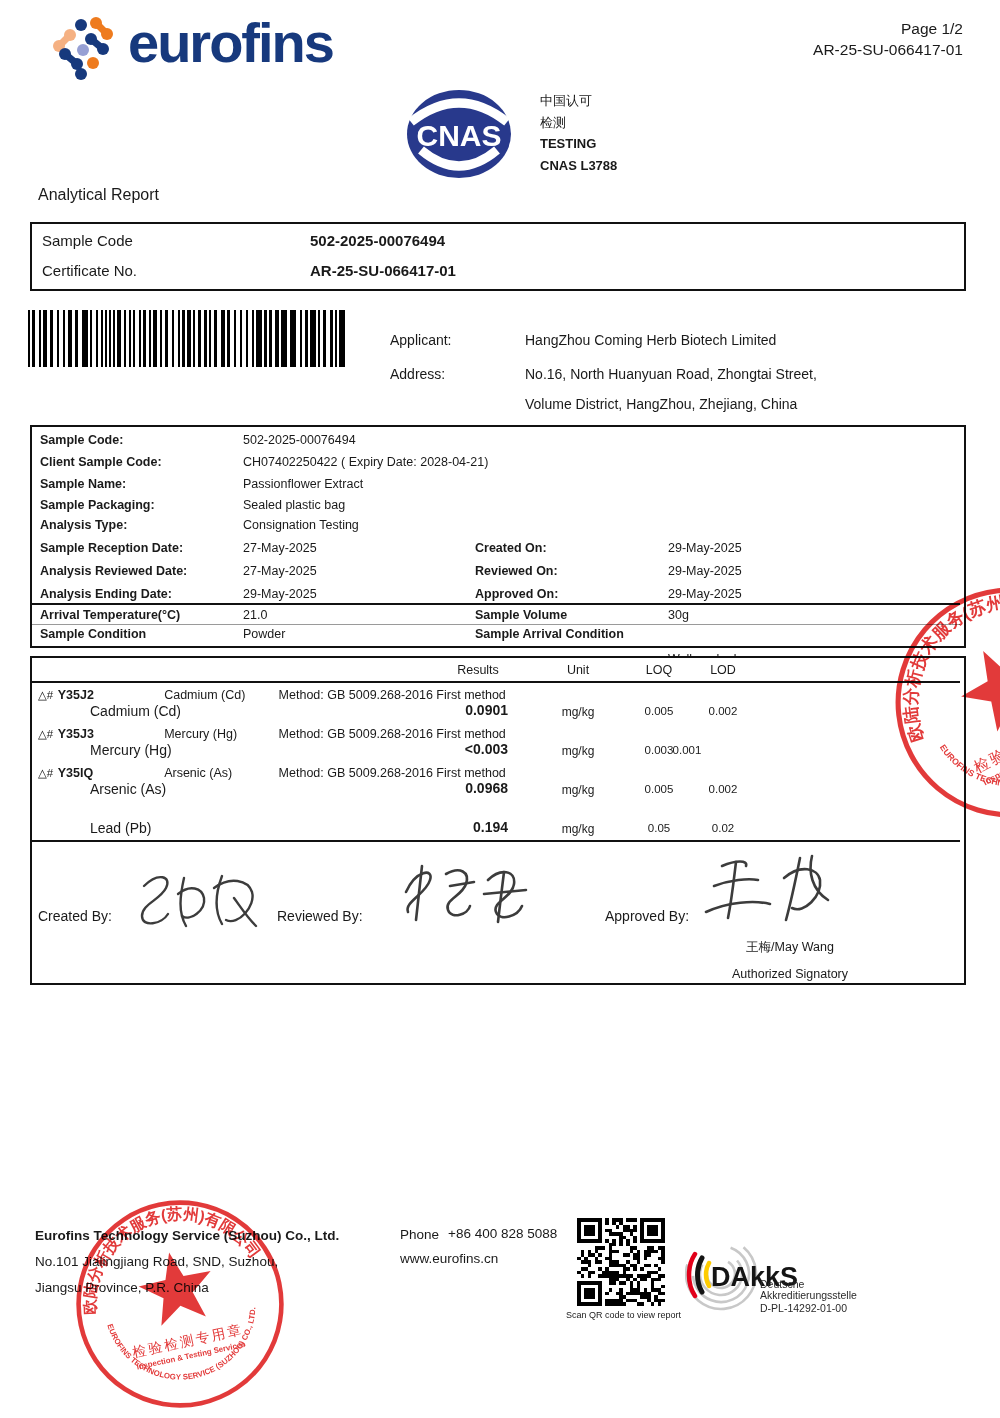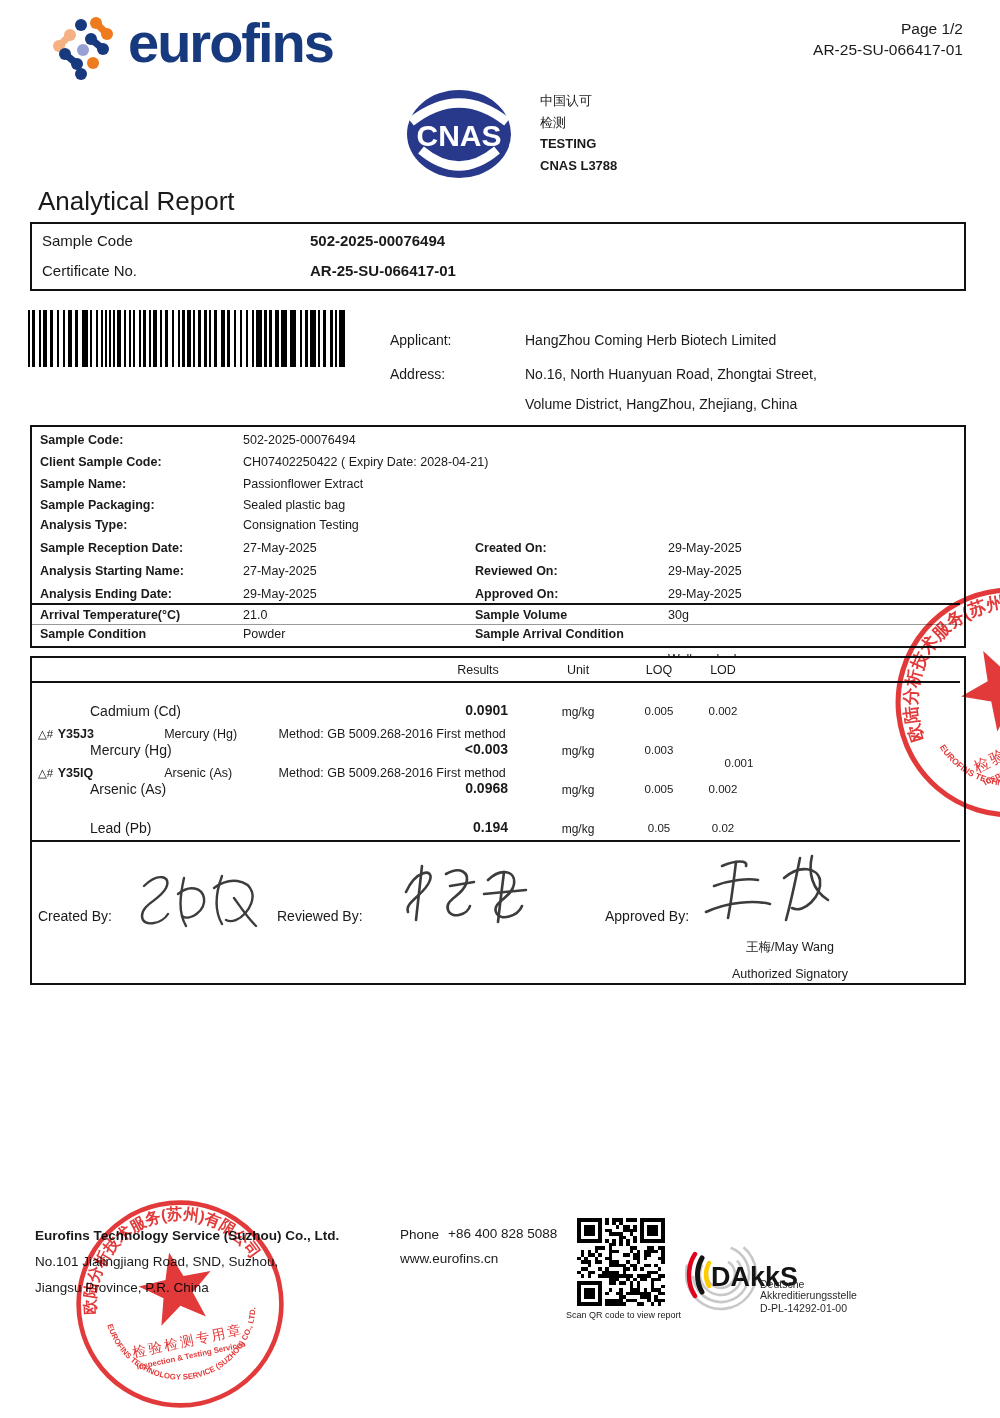--- a/index.html
+++ b/index.html
@@ -49,21 +49,21 @@
     <ellipse cx="54" cy="46" rx="52" ry="44" fill="#28398c"></ellipse>
     <path d="M6,34 Q54,-4 102,34" stroke="#fff" stroke-width="9" fill="none"></path>
     <path d="M16,62 Q54,94 92,62" stroke="#fff" stroke-width="9" fill="none"></path>
     <text x="54" y="58" text-anchor="middle" font-size="30" font-weight="bold" fill="#fff">CNAS</text>
   </svg>
   <div class="t" style="left:540px;top:92px;font-size:13px;">中国认可</div>
   <div class="t" style="left:540px;top:114px;font-size:13px;">检测</div>
   <div class="t b" style="left:540px;top:136px;font-size:13px;">TESTING</div>
   <div class="t b" style="left:540px;top:158px;font-size:13px;">CNAS L3788</div>
 
-  <div class="t" style="left:38px;top:186px;font-size:26px;font-weight:500;">Analytical Report</div>
+  <div class="t" style="left:38px;top:186px;font-size:16px;font-weight:500;">Analytical Report</div>
 
   <div class="box" style="left:30px;top:222px;width:932px;height:65px;">
     <div class="t f15" style="left:10px;top:8px;">Sample Code</div>
     <div class="t f15 b" style="left:278px;top:8px;">502-2025-00076494</div>
     <div class="t f15" style="left:10px;top:38px;">Certificate No.</div>
     <div class="t f15 b" style="left:278px;top:38px;">AR-25-SU-066417-01</div>
   </div>
 
   <svg class="t" style="left:28px;top:310px;" id="barcode" width="322" height="57" viewBox="0 0 322 57" shape-rendering="crispEdges">
       <rect x="0" y="0" width="2" height="57" fill="#000"></rect>
@@ -138,21 +138,21 @@
     <div class="t f12" style="left:211px;top:50px;">Passionflower Extract</div>
     <div class="t f12 b" style="left:8px;top:71px;">Sample Packaging:</div>
     <div class="t f12" style="left:211px;top:71px;text-align:right;">Sealed plastic bag</div>
     <div class="t f12 b" style="left:8px;top:91px;">Analysis Type:</div>
     <div class="t f12" style="left:211px;top:91px;">Consignation Testing</div>
 
     <div class="t f12 b" style="left:8px;top:114px;">Sample Reception Date:</div>
     <div class="t f12" style="left:211px;top:114px;">27-May-2025</div>
     <div class="t f12 b" style="left:443px;top:114px;">Created On:</div>
     <div class="t f12" style="left:636px;top:114px;">29-May-2025</div>
-    <div class="t f12 b" style="left:8px;top:137px;">Analysis Starting Name:</div>
+    <div class="t f12 b" style="left:8px;top:137px;">Analysis Reviewed Date:</div>
     <div class="t f12" style="left:211px;top:137px;">27-May-2025</div>
     <div class="t f12 b" style="left:443px;top:137px;">Reviewed On:</div>
     <div class="t f12" style="left:636px;top:137px;">29-May-2025</div>
     <div class="t f12 b" style="left:8px;top:160px;">Analysis Ending Date:</div>
     <div class="t f12" style="left:211px;top:160px;">29-May-2025</div>
     <div class="t f12 b" style="left:443px;top:160px;">Approved On:</div>
     <div class="t f12" style="left:636px;top:160px;">29-May-2025</div>
 
     <div class="hline" style="left:0;top:176px;width:928px;"></div>
 
@@ -169,40 +169,46 @@
     <div class="t f12" style="left:636px;top:189px;margin-top:36px;">Well-packed</div>
   </div>
 
   <div class="box" style="left:30px;top:656px;width:932px;height:325px;">
     <div class="t f12 ctr" style="left:406px;top:5px;width:80px;">Results</div>
     <div class="t f12 ctr" style="left:521px;top:5px;width:50px;">Unit</div>
     <div class="t f12 ctr" style="left:602px;top:5px;width:50px;">LOQ</div>
     <div class="t f12 ctr" style="left:666px;top:5px;width:50px;">LOD</div>
     <div class="hline" style="left:0;top:23px;width:928px;"></div>
 
+    <div class="t" style="left:6px;top:27px;">
+      <span class="f11">△#</span>
+      <span class="f12 b" style="display:inline-block;min-width:88px;">Y35J2</span>
+      <span class="f12" style="display:inline-block;min-width:96px;margin-left:14px;">Cadmium (Cd)</span>
+      <span class="f12" style="margin-left:14px;">Method: GB 5009.268-2016 First method</span>
+    </div>
     <div>
       <div class="t f14" style="left:58px;top:45px;">Cadmium (Cd)</div>
       <div class="t f14 b" style="left:380px;top:44px;width:96px;text-align:right;">0.0901</div>
       <div class="t ctr" style="left:521px;top:47px;width:50px;font-size:12px;">mg/kg</div>
       <div class="t f11 ctr" style="left:602px;top:47px;width:50px;">0.005</div>
       <div class="t f11 ctr" style="left:666px;top:47px;width:50px;">0.002</div>
     </div>
 
     <div class="t" style="left:6px;top:66px;">
       <span class="f11">△#</span>
       <span class="f12 b" style="display:inline-block;min-width:88px;">Y35J3</span>
       <span class="f12" style="display:inline-block;min-width:96px;margin-left:14px;">Mercury (Hg)</span>
       <span class="f12" style="margin-left:14px;">Method: GB 5009.268-2016 First method</span>
     </div>
     <div>
       <div class="t f14" style="left:58px;top:84px;">Mercury (Hg)</div>
       <div class="t f14 b" style="left:380px;top:83px;width:96px;text-align:right;">&lt;0.003</div>
       <div class="t ctr" style="left:521px;top:86px;width:50px;font-size:12px;">mg/kg</div>
       <div class="t f11 ctr" style="left:602px;top:86px;width:50px;">0.003</div>
-      <div class="t f11 ctr" style="left:682px;top:86px;width:50px;margin-top:13px;">0.001</div>
+      <div class="t f11 ctr" style="left:630px;top:86px;width:50px;">0.001</div>
     </div>
 
     <div class="t" style="left:6px;top:105px;">
       <span class="f11">△#</span>
       <span class="f12 b" style="display:inline-block;min-width:88px;">Y35IQ</span>
       <span class="f12" style="display:inline-block;min-width:96px;margin-left:14px;">Arsenic (As)</span>
       <span class="f12" style="margin-left:14px;">Method: GB 5009.268-2016 First method</span>
     </div>
     <div>
       <div class="t f14" style="left:58px;top:123px;">Arsenic (As)</div>

